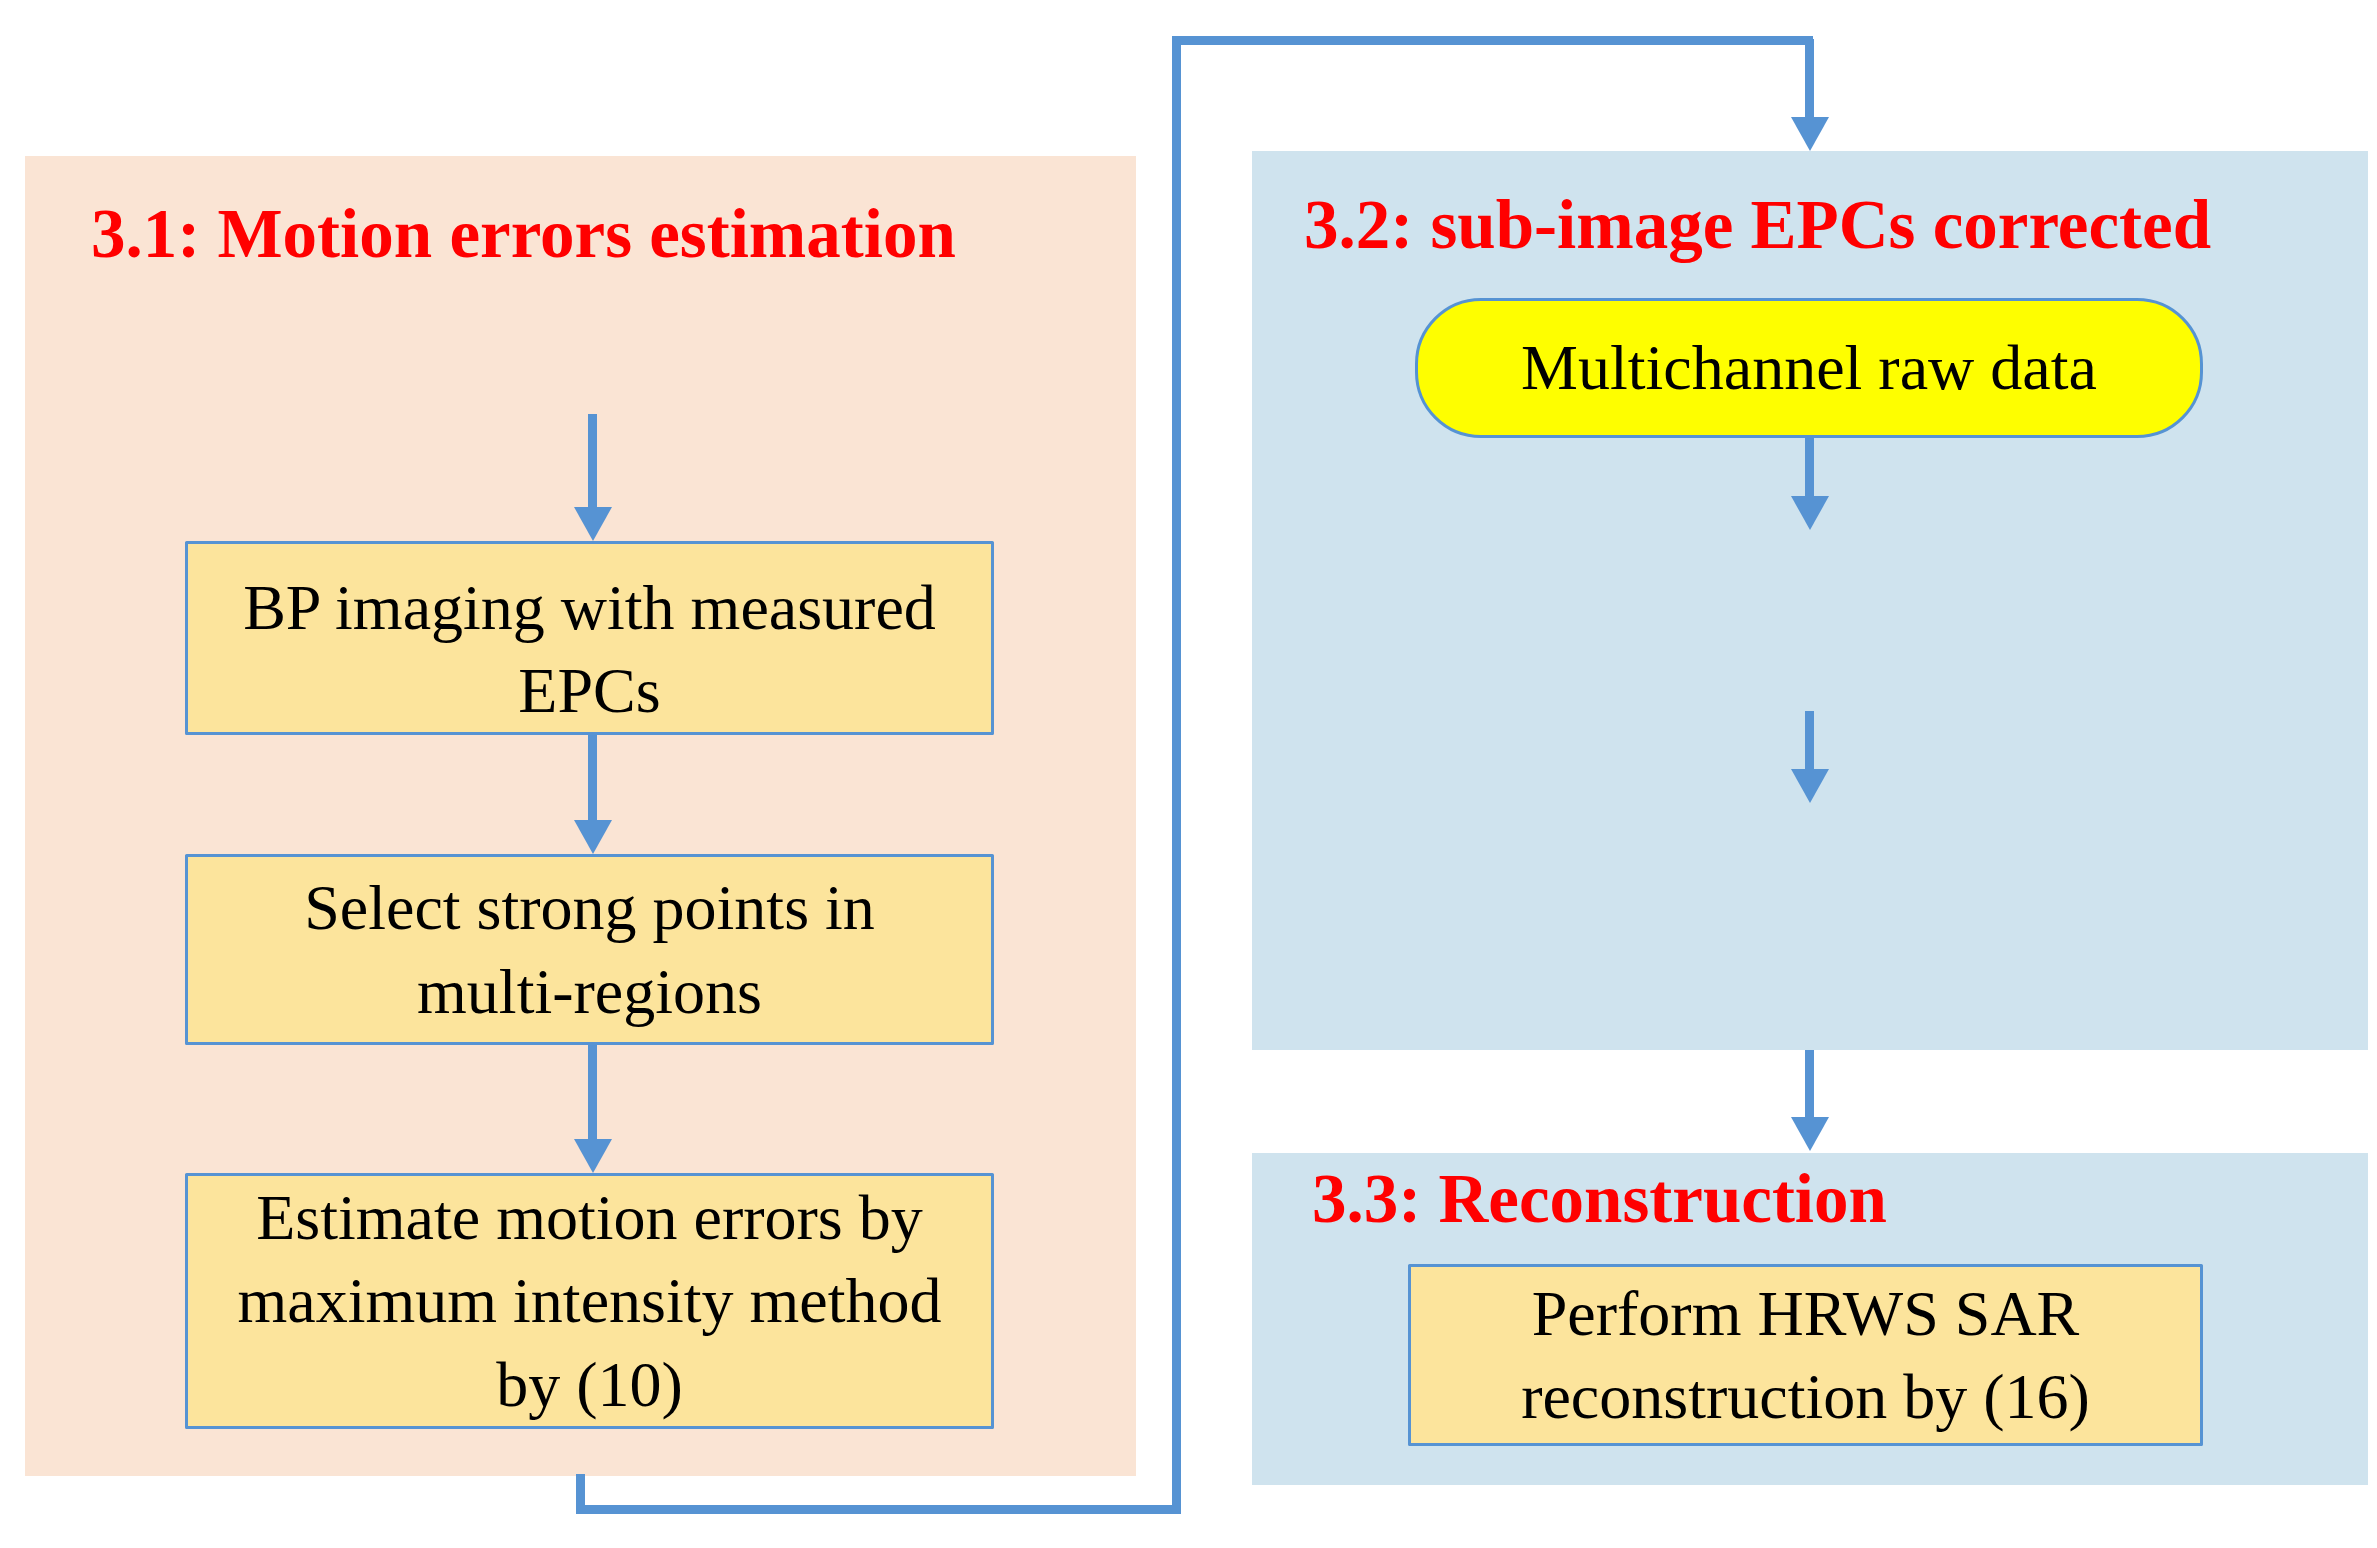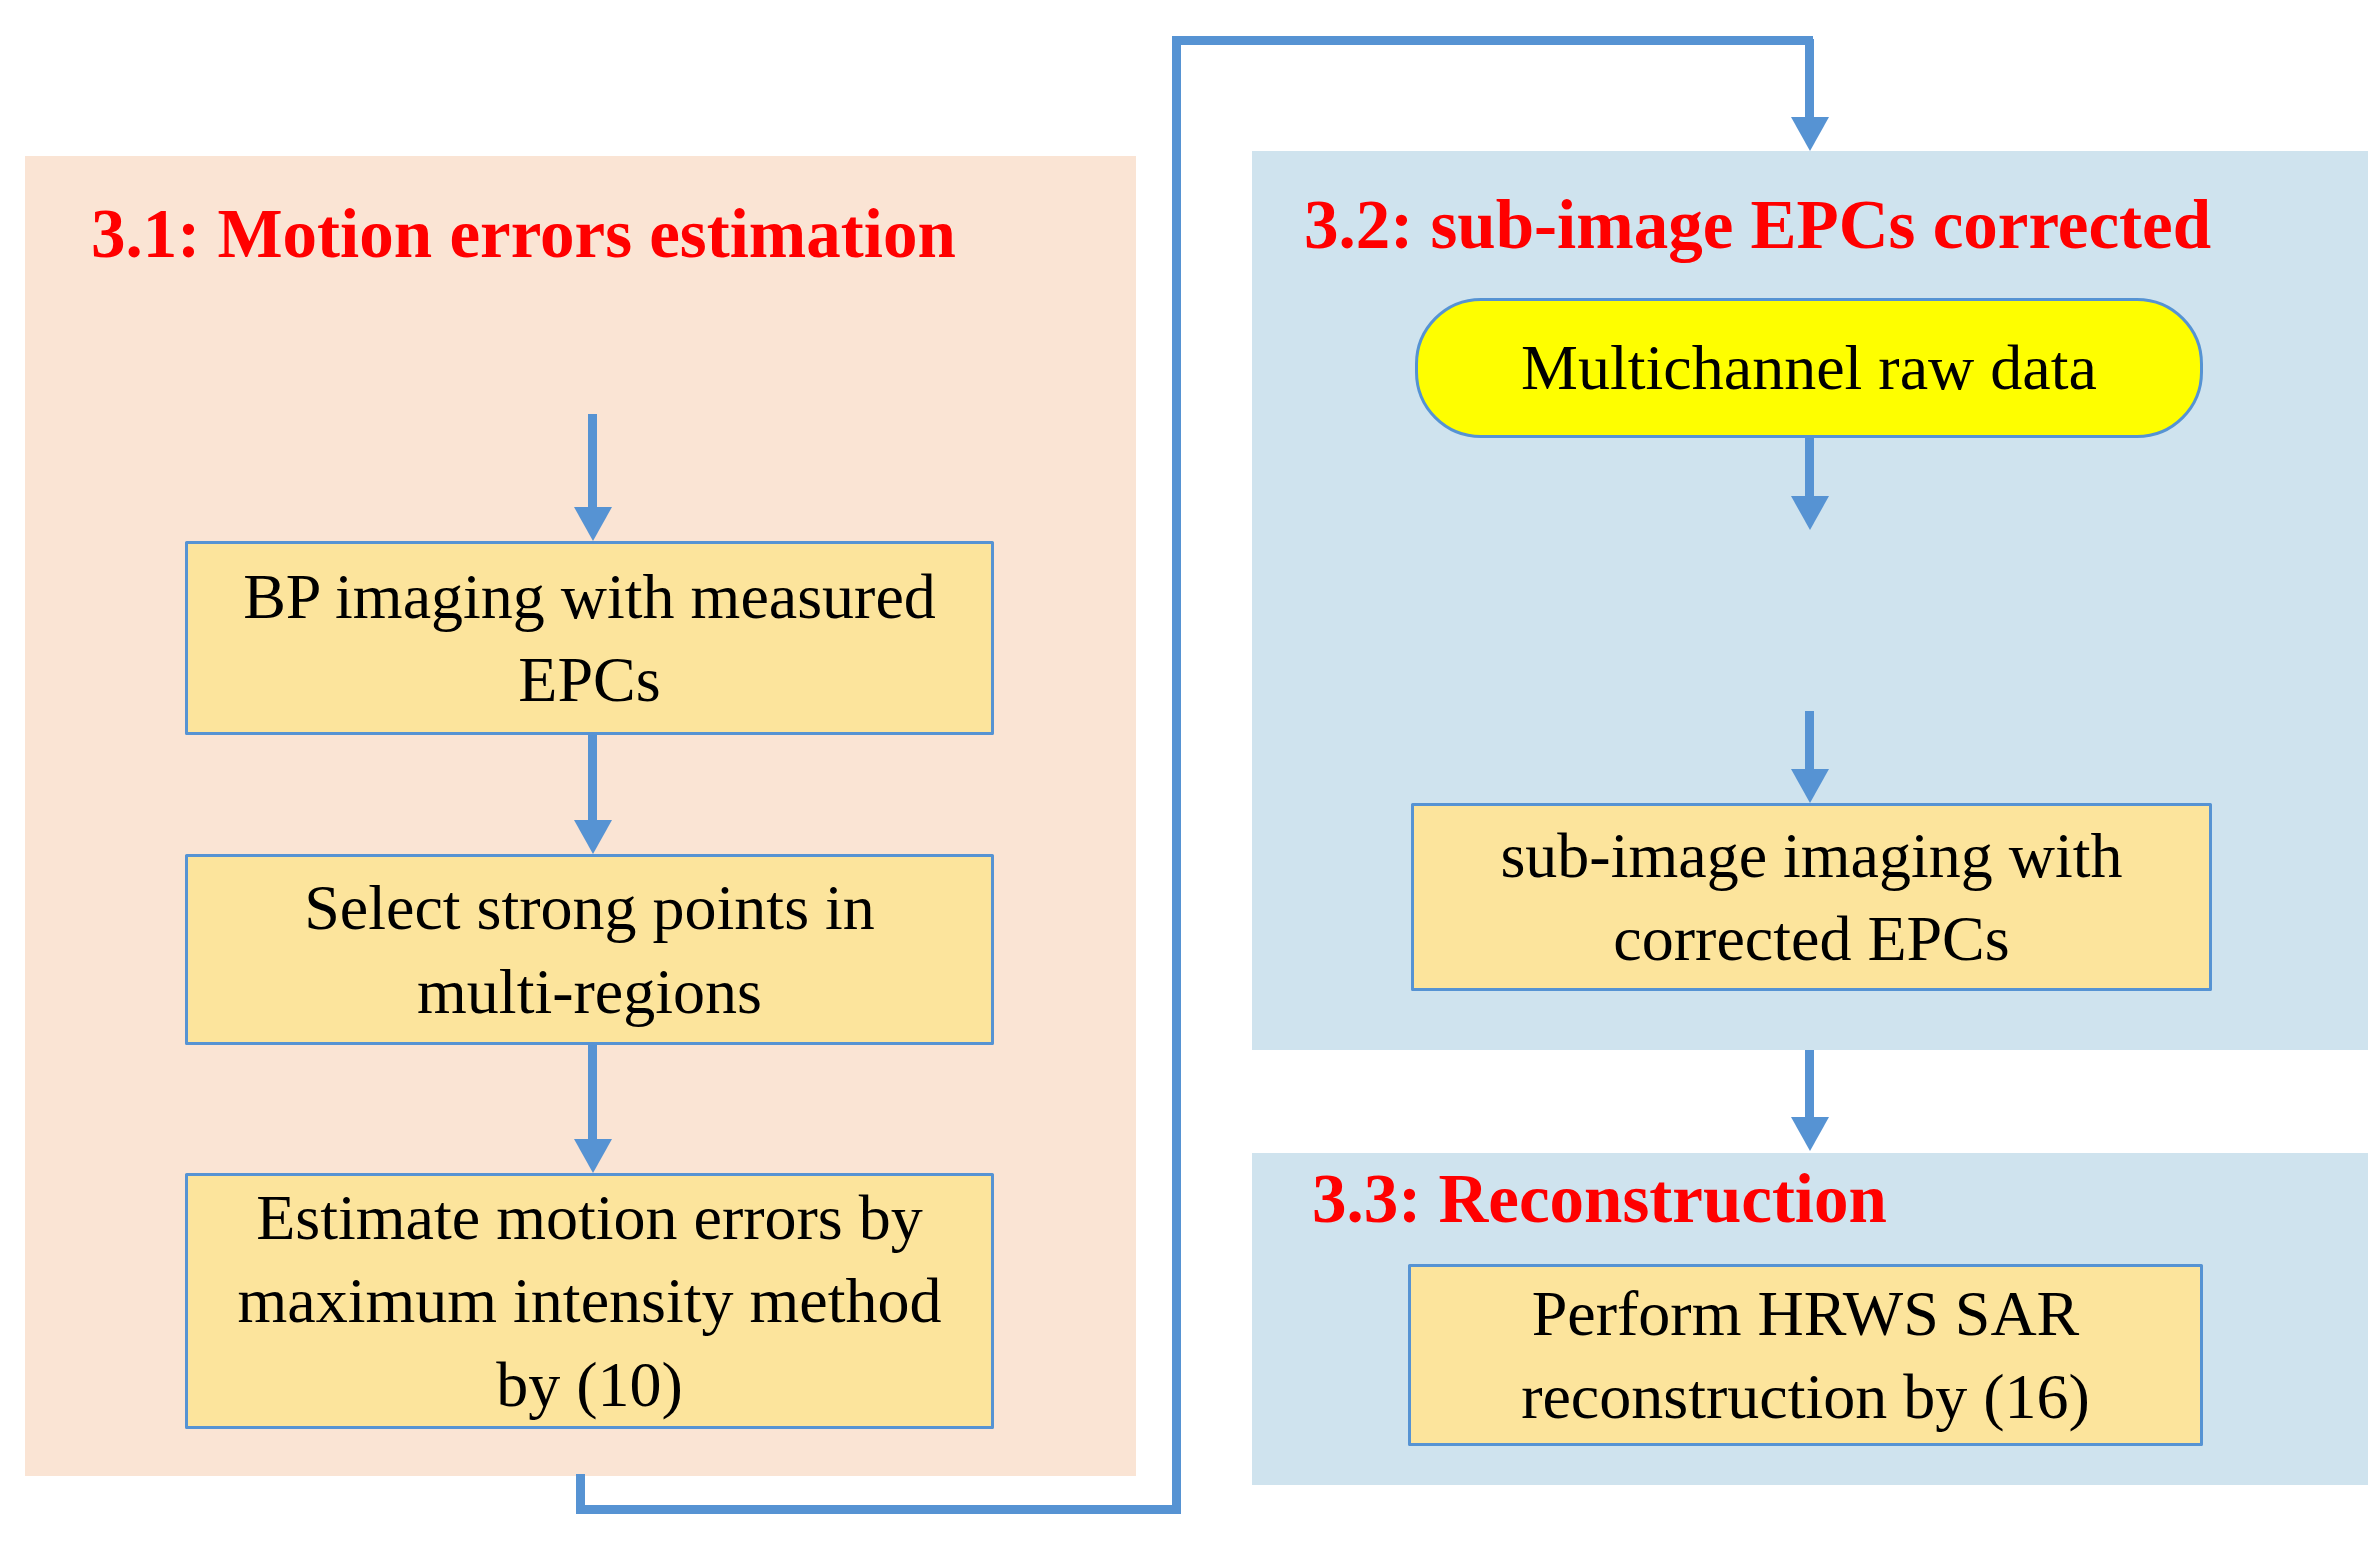--- a/index.html
+++ b/index.html
@@ -67,40 +67,36 @@
 <div class="canvas">
 
   <div class="panel peach" style="left:25px; top:156px; width:1111px; height:1320px;"></div>
   <div class="panel blue" style="left:1252px; top:151px; width:1116px; height:899px;"></div>
   <div class="panel blue" style="left:1252px; top:1153px; width:1116px; height:332px;"></div>
 
   <div class="section-title" style="left:91px; top:197px;">3.1: Motion errors estimation</div>
   <div class="section-title" style="left:1304px; top:188px;">3.2: sub-image EPCs corrected</div>
   <div class="section-title" style="left:1312px; top:1162px;">3.3: Reconstruction</div>
 
-  <div class="node process" style="left:185px; top:541px; width:809px; height:194px;">
+  <div class="node process" style="left:185px; top:541px; width:809px; height:194px;align-items:flex-end;">
     <div class="node-label">BP imaging with measured
 EPCs</div>
   </div>
   <div class="node process" style="left:185px; top:854px; width:809px; height:191px;">
     <div class="node-label">Select strong points in
 multi-regions</div>
   </div>
   <div class="node process" style="left:185px; top:1173px; width:809px; height:256px;">
     <div class="node-label">Estimate motion errors by
 maximum intensity method
 by (10)</div>
   </div>
 
   <div class="node terminator" style="left:1415px; top:298px; width:788px; height:140px;">
     <div class="node-label">Multichannel raw data</div>
-  </div>
-  <div class="node process" style="left:1411px; top:803px; width:801px; height:188px;">
-    <div class="node-label">sub-image imaging with
-corrected EPCs</div>
   </div>
   <div class="node process" style="left:1408px; top:1264px; width:795px; height:182px;">
     <div class="node-label">Perform HRWS SAR
 reconstruction by (16)</div>
   </div>
 
   <div class="vshaft" style="left:588px; top:414px; height:95px;"></div>
   <div class="arrowhead-down" style="left:574px; top:507px;"></div>
 
   <div class="vshaft" style="left:588px; top:735px; height:86px;"></div>

